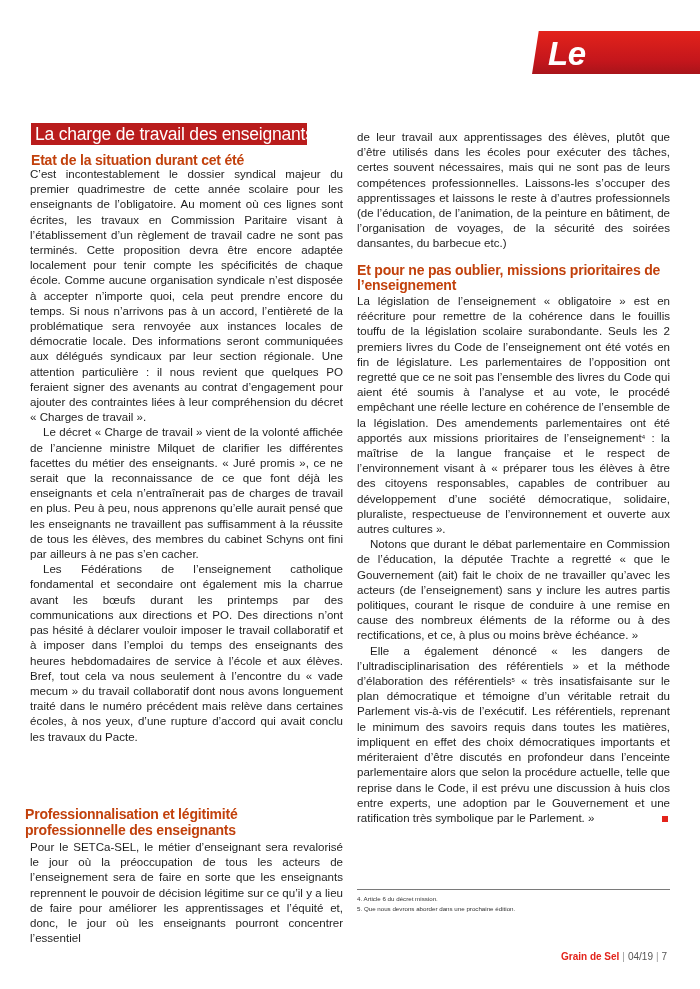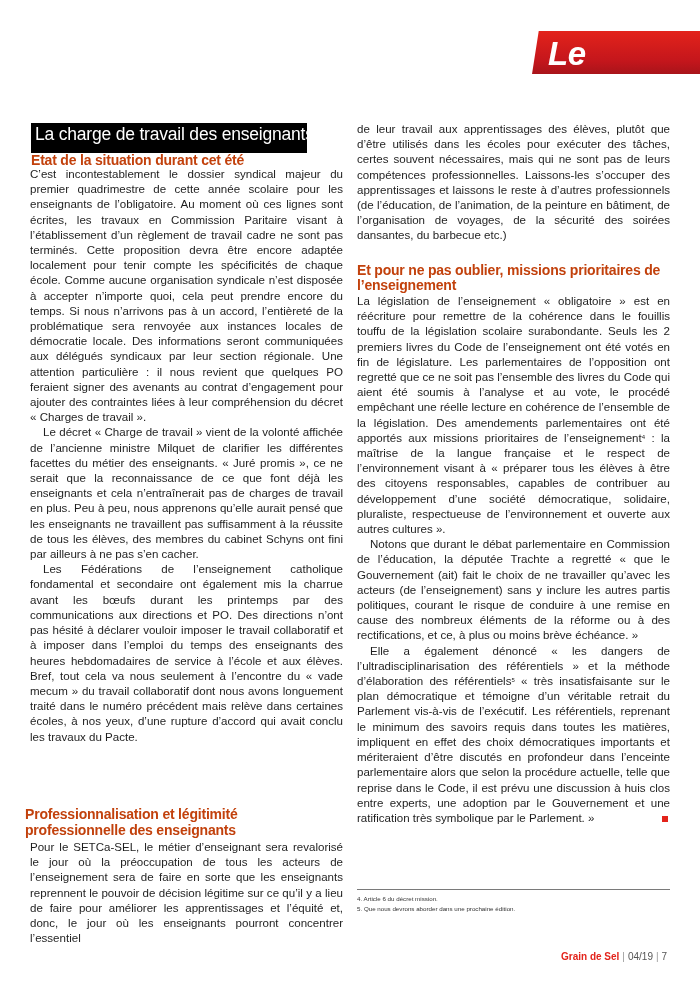--- a/index.html
+++ b/index.html
@@ -2,21 +2,21 @@
 <html><head>
 <meta charset="utf-8">
 <style>
   html, body { margin:0; padding:0; }
   body { width:700px; height:989px; background:#ffffff; position:relative; overflow:hidden; font-family:"Liberation Sans", sans-serif; color:#1e1e1e; }
   .banner { position:absolute; left:532px; top:31px; width:168px; height:43px; background:linear-gradient(180deg,#e3231b 0%,#c4161c 70%,#a8141a 100%); clip-path:polygon(4% 0,100% 0,100% 100%,0 100%); }
   .banner span { position:absolute; left:16px; top:4px; font-size:33px; font-style:italic; font-weight:bold; color:#fff; letter-spacing:-0.3px; }
   .col { position:absolute; top:0; width:313px; font-size:11.55px; line-height:15.2px; text-align:justify; }
   .col.left { left:30px; }
   .col.right { left:357px; }
-  .titlebox { position:absolute; left:31px; top:123px; width:276px; height:30px; background:#000000; }
+  .titlebox { position:absolute; left:31px; top:123px; width:276px; height:22px; background:#b91c1c; }
   .titlebox span { position:absolute; left:4px; top:1px; color:#fff; font-size:17.5px; letter-spacing:-0.2px; white-space:nowrap; }
   .sub { position:absolute; color:#c2410c; font-size:14px; line-height:14px; letter-spacing:-0.2px;font-weight:bold; }
   .para { position:absolute; }
   .para p { margin:0; }
   .indent { text-indent:13px; }
   .endmark { display:inline-block; width:6px; height:6px; background:#e3231b; position:absolute; right:2px; }
   .fnline { position:absolute; left:357px; top:889px; width:313px; height:1px; background:#7a7a7a; }
   .fn { position:absolute; left:357px; font-size:6.2px; color:#333; }
   .footer { position:absolute; left:561px; top:951px; font-size:10px; color:#555; white-space:nowrap; }
   .footer .brand { color:#e3231b; font-weight:bold; }
@@ -41,21 +41,21 @@
   <p class="indent">Le décret « Charge de travail » vient de la volonté affichée de l’ancienne ministre Milquet de clarifier les différentes facettes du métier des enseignants. « Juré promis », ce ne serait que la reconnaissance de ce que font déjà les enseignants et cela n’entraînerait pas de charges de travail en plus. Peu à peu, nous apprenons qu’elle aurait pensé que les enseignants ne travaillent pas suffisamment à la réussite de tous les élèves, des membres du cabinet Schyns ont fini par ailleurs à ne pas s’en cacher.</p>
   <p class="indent">Les Fédérations de l’enseignement catholique fondamental et secondaire ont également mis la charrue avant les bœufs durant les printemps par des communications aux directions et PO.  Des directions n’ont pas hésité à déclarer vouloir imposer le travail collaboratif et à imposer dans l’emploi du temps des enseignants des heures hebdomadaires de service à l’école et aux élèves.  Bref, tout cela va nous seulement à l’encontre du « vade mecum » du travail collaboratif dont nous avons longuement traité dans le numéro précédent mais relève dans certaines écoles, à nos yeux, d’une rupture d’accord qui avait conclu les travaux du Pacte.</p>
 </div>
 
 <div class="sub" style="left:25px; top:806px; width:313px; line-height:16px;">Professionnalisation et légitimité professionnelle des enseignants</div>
 
 <div class="para col left" style="top:840px;">
   <p>Pour le SETCa-SEL, le métier d’enseignant sera revalorisé le jour où la préoccupation de tous les acteurs de l’enseignement sera de faire en sorte que les enseignants reprennent le pouvoir de décision légitime sur ce qu’il y a lieu de faire pour améliorer les apprentissages et l’équité et, donc, le jour où les enseignants pourront concentrer l’essentiel</p>
 </div>
 
-<div class="para col right" style="top:122px;">
+<div class="para col right" style="top:130px;">
   <p>de leur travail aux apprentissages des élèves, plutôt que d’être utilisés dans les écoles pour exécuter des tâches, certes souvent nécessaires, mais qui ne sont pas de leurs compétences professionnelles. Laissons-les s’occuper des apprentissages et laissons le reste à d’autres professionnels (de l’éducation, de l’animation, de la peinture en bâtiment, de l’organisation de voyages, de la sécurité des soirées dansantes, du barbecue etc.)</p>
 </div>
 
 <div class="sub" style="left:357px; top:263px; width:313px; line-height:15px;">Et pour ne pas oublier, missions prioritaires de l’enseignement</div>
 
 <div class="para col right" style="top:294px;">
   <p><span>La législation de l’enseignement « obligatoire » est en réécriture pour remettre de la cohérence dans le fouillis touffu de la législation scolaire surabondante. Seuls les 2 premiers livres du Code de l’enseignement ont été votés en fin de législature. Les parlementaires de l’opposition ont regretté que ce ne soit pas l’ensemble des livres du Code qui aient été soumis à l’analyse et au vote, le procédé empêchant une réelle lecture en cohérence de l’ensemble de la législation. Des amendements parlementaires ont été apportés aux missions prioritaires de l’enseignement</span><sup>4</sup><span> : la maîtrise de la langue française et le respect de l’environnement visant à « préparer tous les élèves à être des citoyens responsables, capables de contribuer au développement d’une société démocratique, solidaire, pluraliste, respectueuse de l’environnement et ouverte aux autres cultures ».</span></p>
   <p class="indent">Notons que durant le débat parlementaire en Commission de l’éducation, la députée Trachte a regretté « que le Gouvernement (ait) fait le choix de ne travailler qu’avec les acteurs (de l’enseignement) sans y inclure les autres partis politiques, courant le risque de conduire à une remise en cause des nombreux éléments de la réforme ou à des rectifications, et ce, à plus ou moins brève échéance. »</p>
   <p class="indent" style="position:relative;"><span>Elle a également dénoncé « les dangers de l’ultradisciplinarisation des référentiels » et la méthode d’élaboration des référentiels</span><sup>5</sup><span> « très insatisfaisante sur le plan démocratique et témoigne d’un véritable retrait du Parlement vis-à-vis de l’exécutif. Les référentiels, reprenant le minimum des savoirs requis dans toutes les matières, impliquent en effet des choix démocratiques importants et mériteraient d’être discutés en profondeur dans l’enceinte parlementaire alors que selon la procédure actuelle, telle que reprise dans le Code, il est prévu une discussion à huis clos entre experts, une adoption par le Gouvernement et une ratification très symbolique par le Parlement. »</span><span class="endmark" style="bottom:4px;"></span></p>
 </div>

